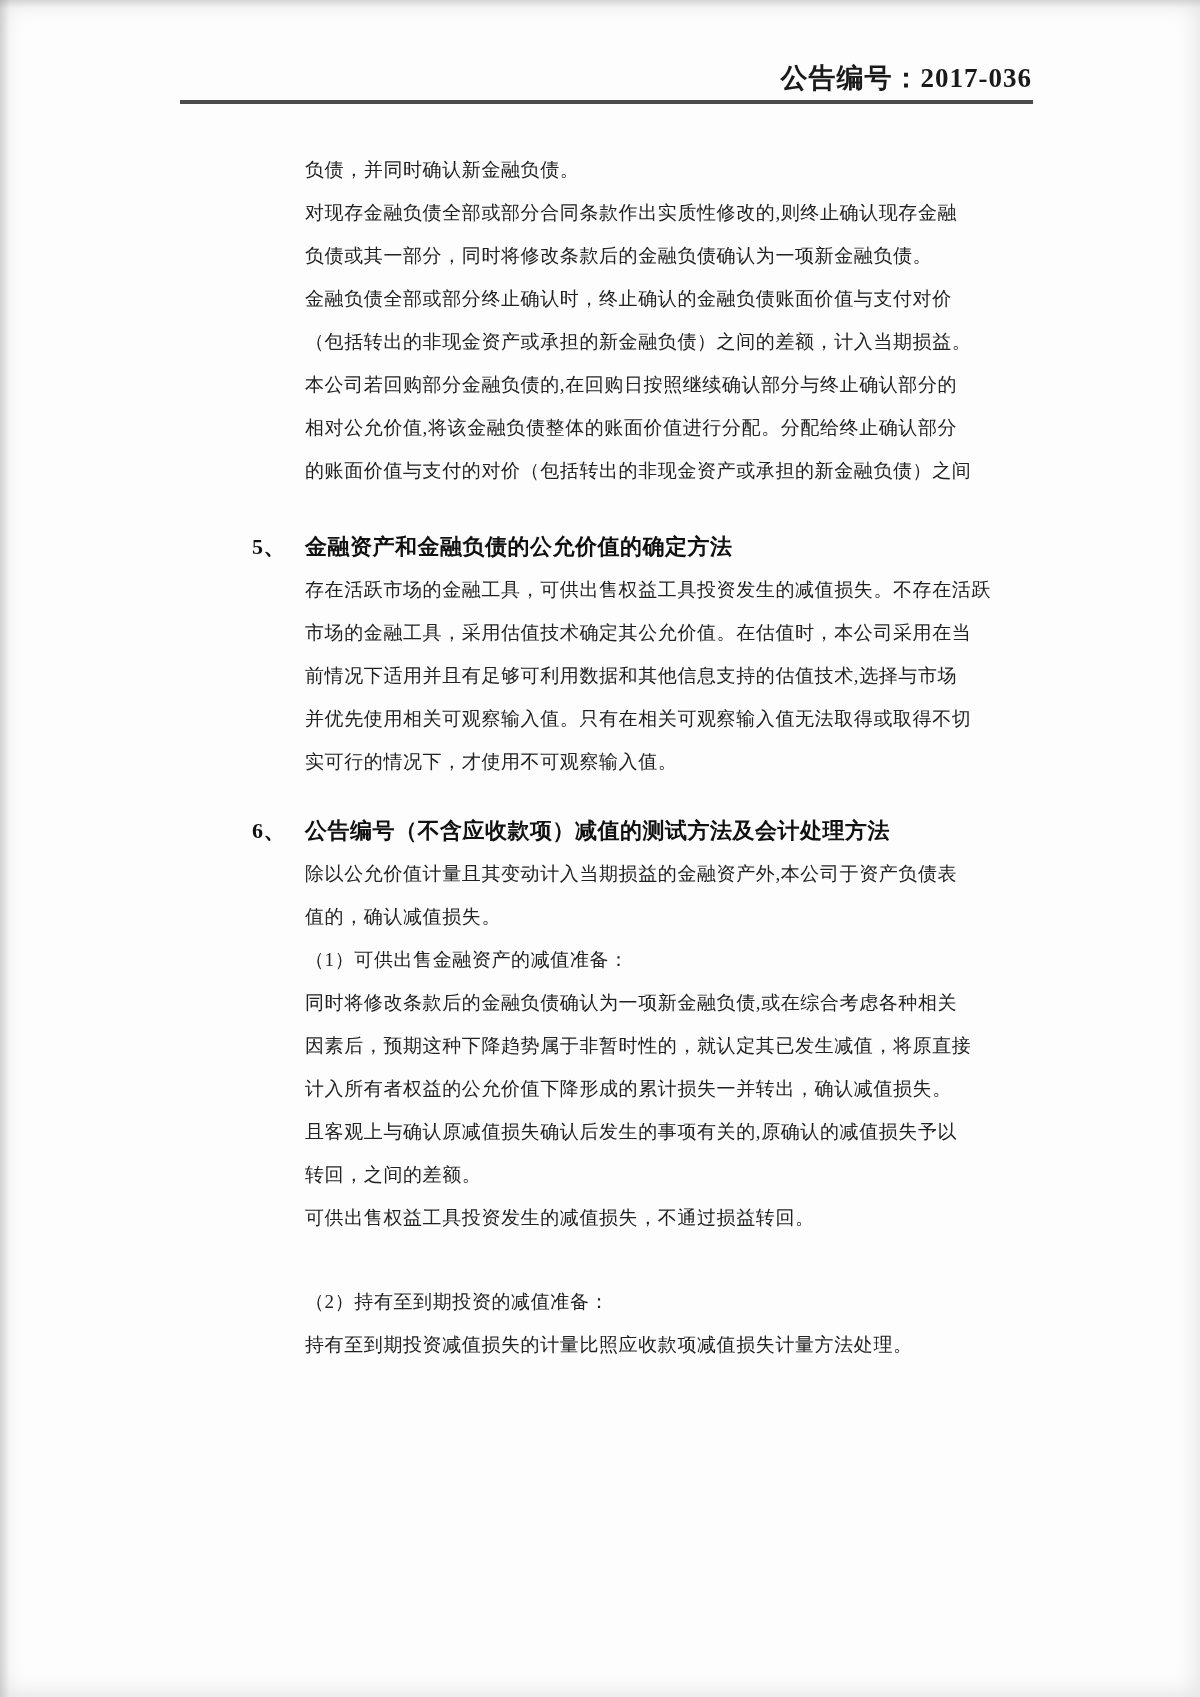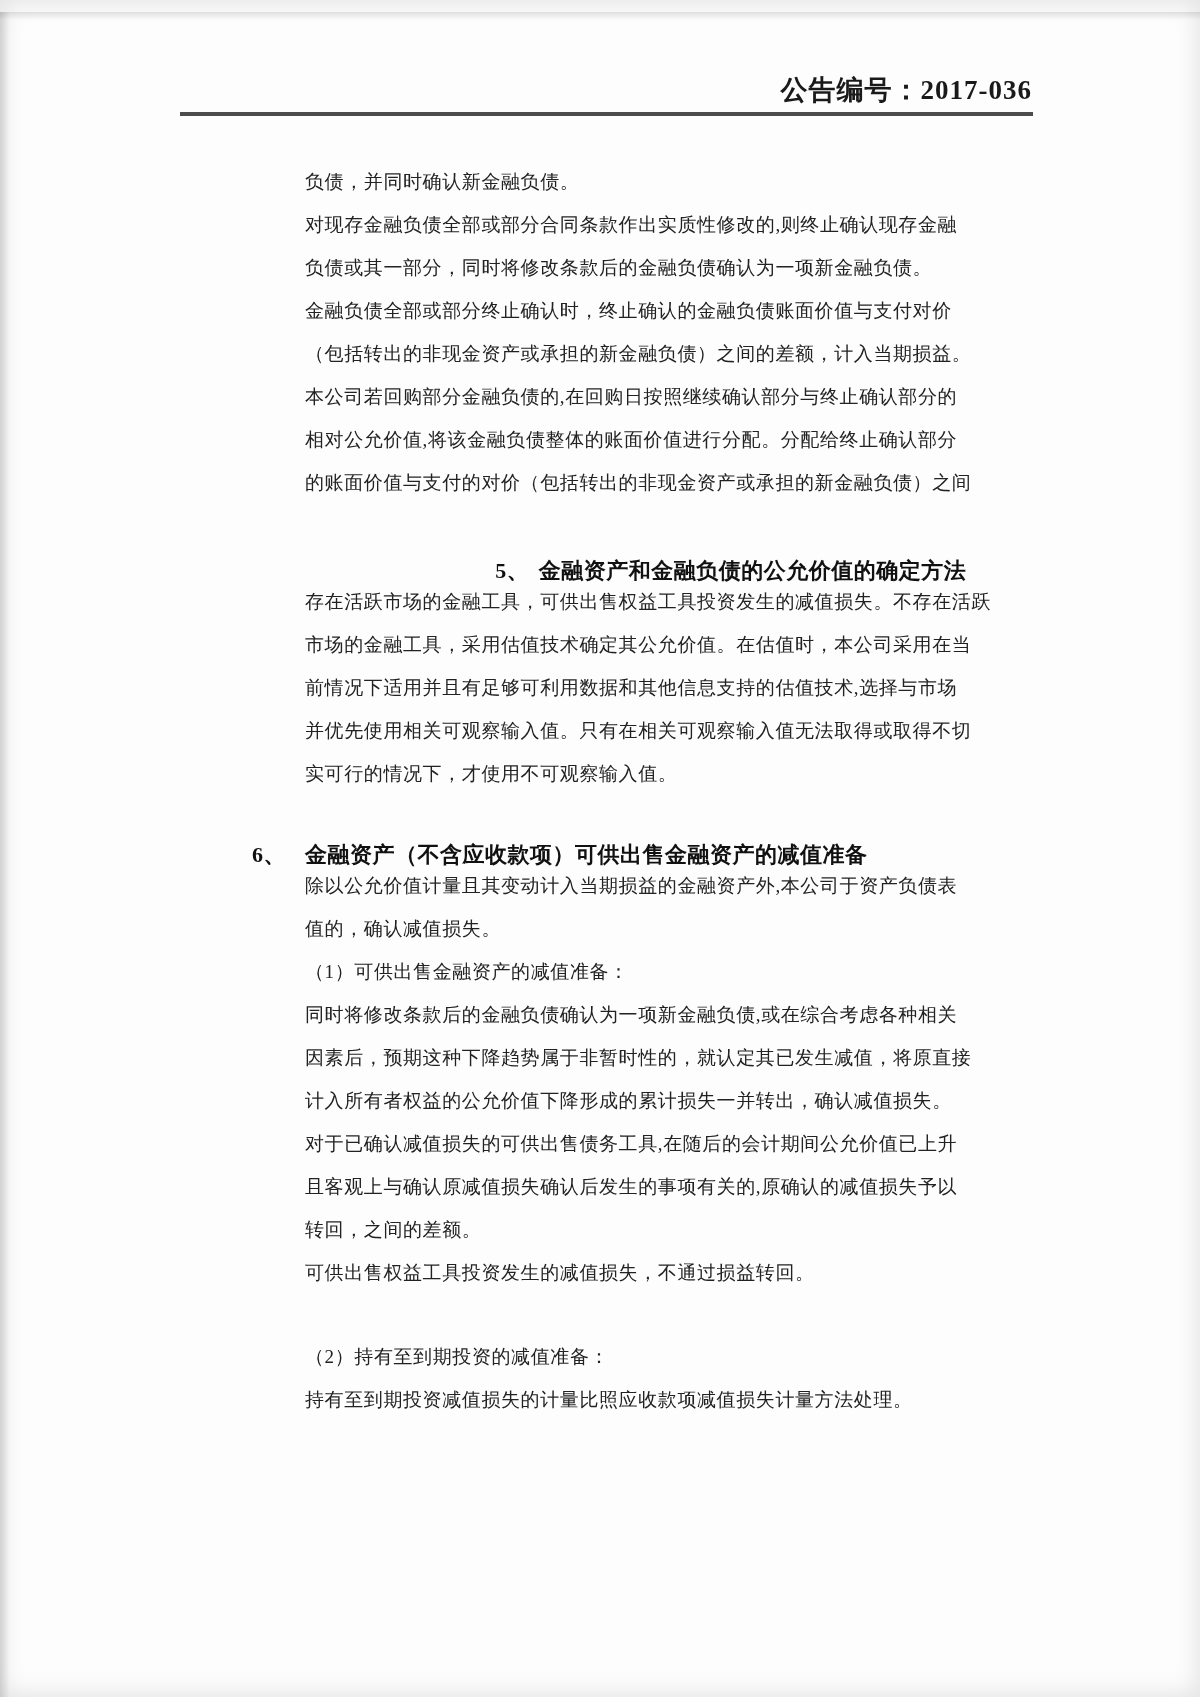--- a/index.html
+++ b/index.html
@@ -1,15 +1,15 @@
 <!DOCTYPE html>
 <html><head>
 <meta charset="utf-8">
 <style>
-  * { box-sizing: border-box; margin-top: 12px; }
+  * { box-sizing: border-box; }
   html, body {
     margin: 0;
     padding: 0;
     background: #e8e8e8;
     font-family: "Liberation Serif", "DejaVu Serif", serif;
   }
   .page {
     position: relative;
     width: 1200px;
     height: 1697px;
@@ -71,21 +71,21 @@
     font-size: 22px;
     font-weight: bold;
     letter-spacing: 0.5px;
     white-space: nowrap;
     color: #111;
   }
   .h-num {
     display: inline-block;
     width: 53px;
   }
-  .mt-h5 { margin-top: 33px; text-align: center; }
+  .mt-h5 { margin-top: 33px; }
   .mt-h6 { margin-top: 26px; }
   .mt-p6b { margin-top: 41px; }
 </style>
 </head>
 <body>
 
 <div class="page">
   <div class="scan-edge-left"></div>
   <div class="scan-edge-top"></div>
 
@@ -107,30 +107,29 @@
       <span class="h-num">5、</span><span>金融资产和金融负债的公允价值的确定方法</span>
     </div>
 
     <div class="line">存在活跃市场的金融工具，可供出售权益工具投资发生的减值损失。不存在活跃</div>
     <div class="line">市场的金融工具，采用估值技术确定其公允价值。在估值时，本公司采用在当</div>
     <div class="line">前情况下适用并且有足够可利用数据和其他信息支持的估值技术,选择与市场</div>
     <div class="line">并优先使用相关可观察输入值。只有在相关可观察输入值无法取得或取得不切</div>
     <div class="line">实可行的情况下，才使用不可观察输入值。</div>
 
     <div class="heading mt-h6">
-      <span class="h-num">6、</span><span>金融资产（不含应收款项）可供出售金融资产的减值准备</span>
+      <span class="h-num">6、</span><span>公告编号（不含应收款项）减值的测试方法及会计处理方法</span>
     </div>
 
     <div class="line">除以公允价值计量且其变动计入当期损益的金融资产外,本公司于资产负债表</div>
     <div class="line">值的，确认减值损失。</div>
     <div class="line">（1）可供出售金融资产的减值准备：</div>
     <div class="line">同时将修改条款后的金融负债确认为一项新金融负债,或在综合考虑各种相关</div>
     <div class="line">因素后，预期这种下降趋势属于非暂时性的，就认定其已发生减值，将原直接</div>
     <div class="line">计入所有者权益的公允价值下降形成的累计损失一并转出，确认减值损失。</div>
-    <div class="line">对于已确认减值损失的可供出售债务工具,在随后的会计期间公允价值已上升</div>
     <div class="line">且客观上与确认原减值损失确认后发生的事项有关的,原确认的减值损失予以</div>
     <div class="line">转回，之间的差额。</div>
     <div class="line">可供出售权益工具投资发生的减值损失，不通过损益转回。</div>
 
     <div class="line mt-p6b">（2）持有至到期投资的减值准备：</div>
     <div class="line">持有至到期投资减值损失的计量比照应收款项减值损失计量方法处理。</div>
 
   </div>
 </div>
 

